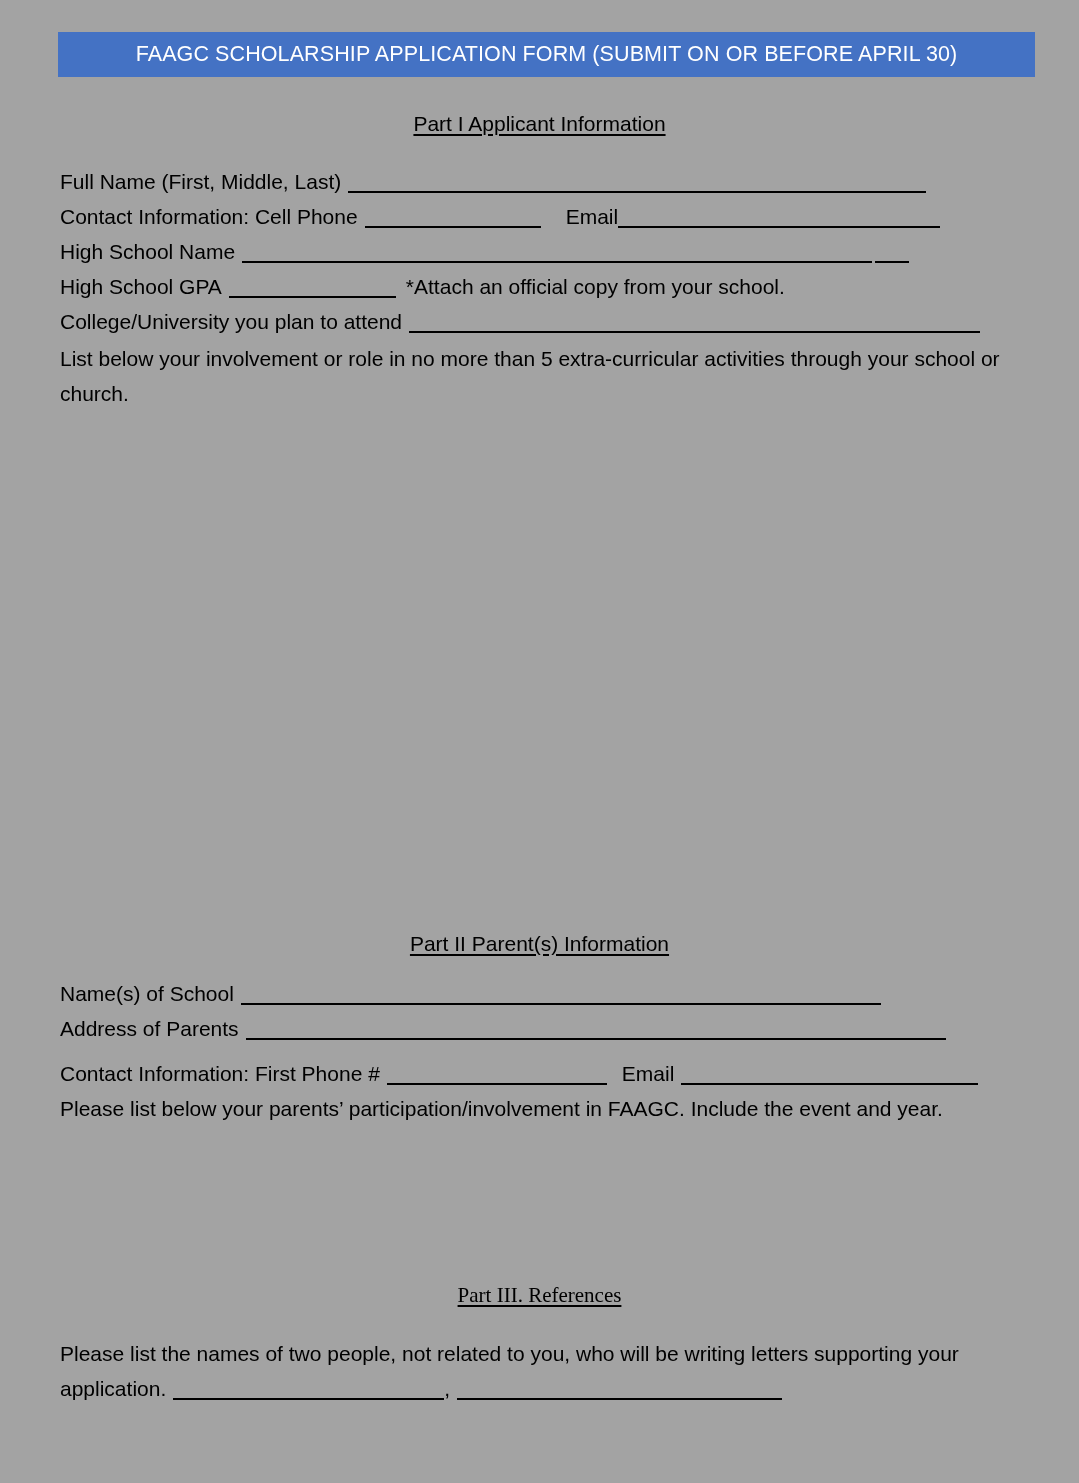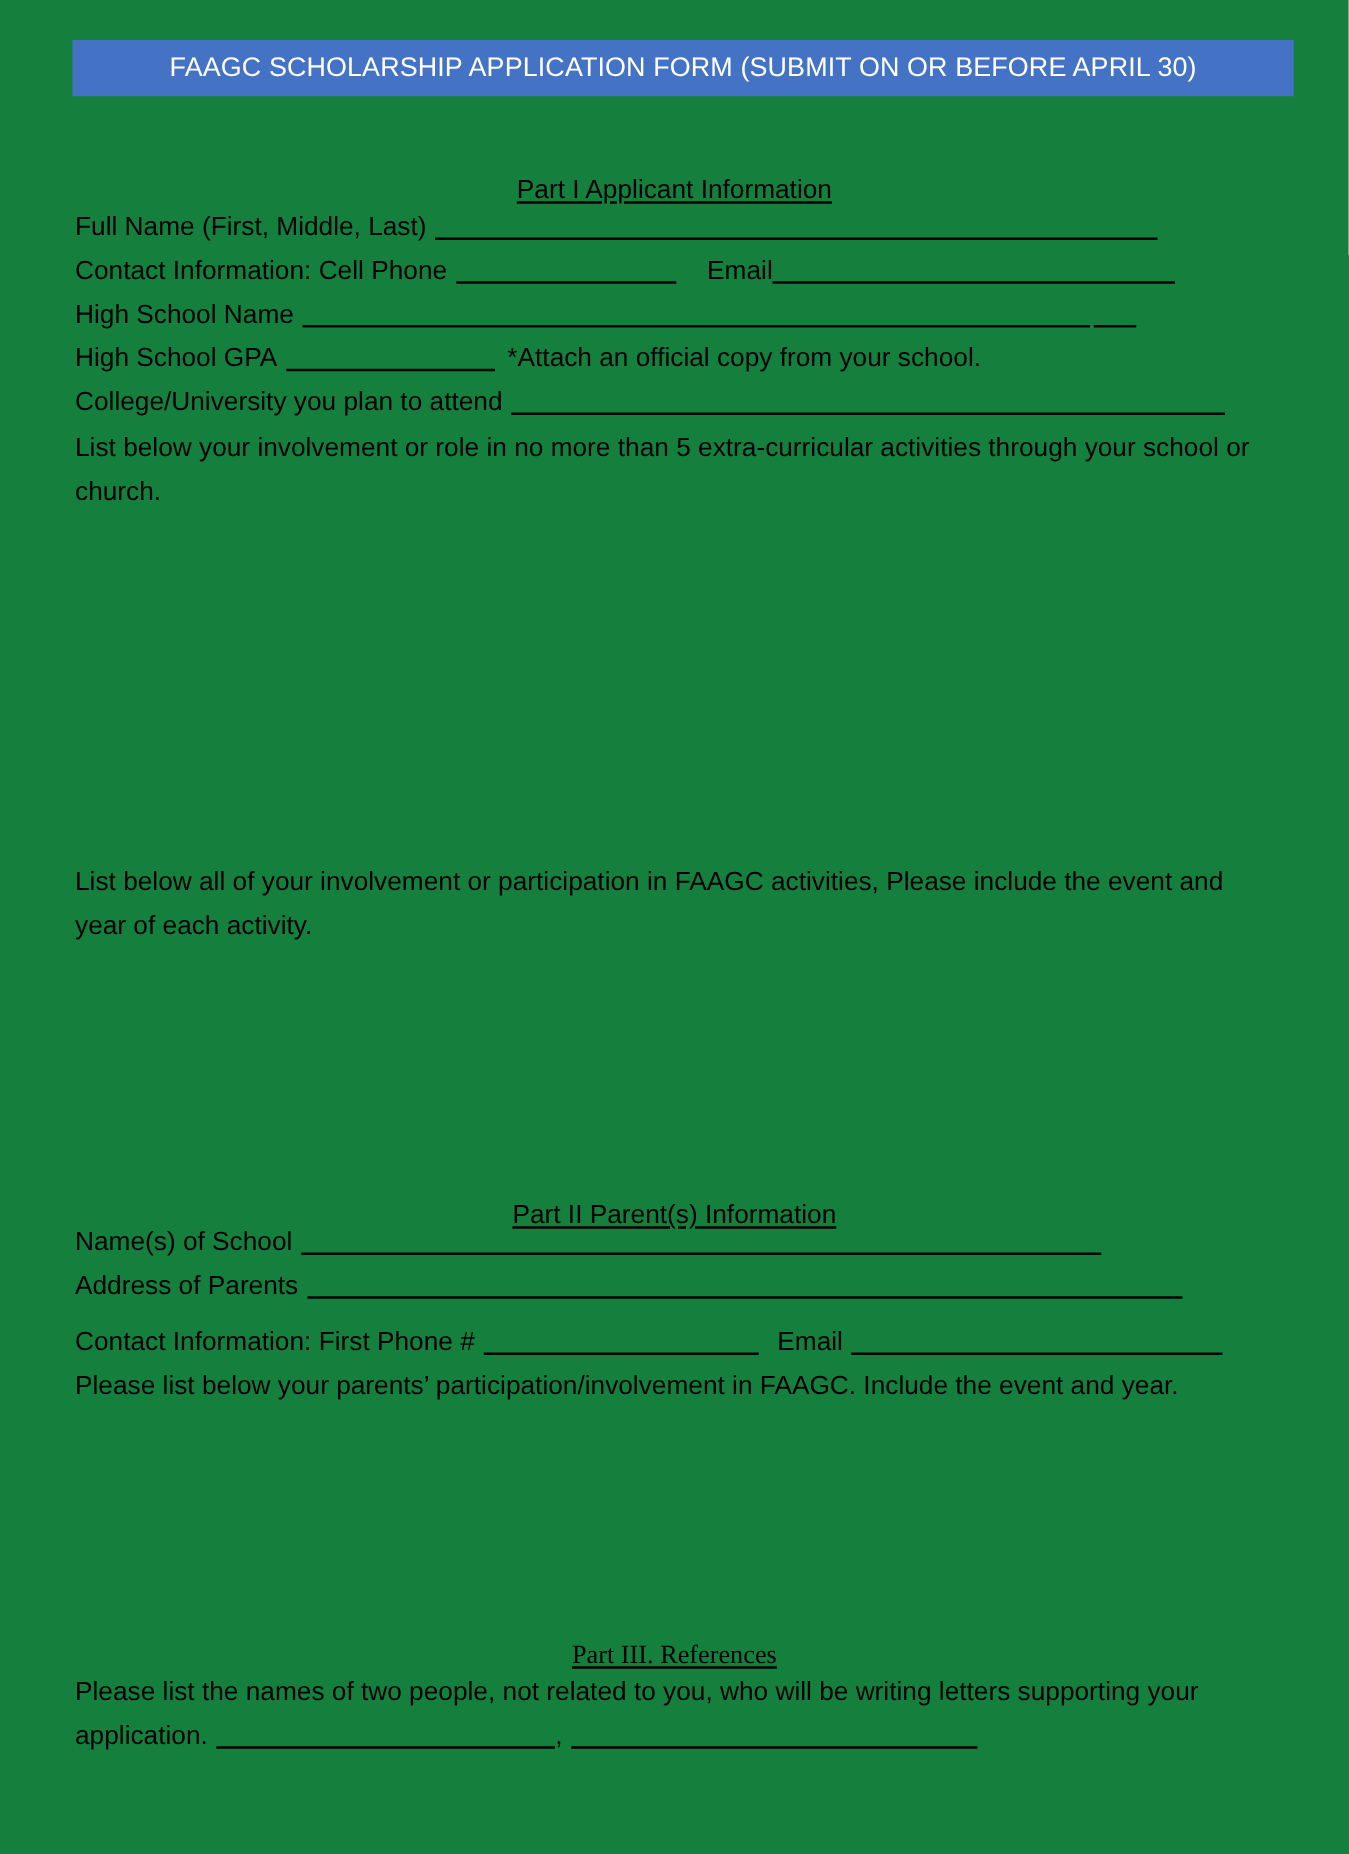--- a/index.html
+++ b/index.html
@@ -10,21 +10,21 @@
   }
   body {
     font-family: "Liberation Sans", sans-serif;
     color: #000000;
   }
   .page {
     position: relative;
     width: 1079px;
     height: 1483px;
     margin: 0 auto;
-    background: #15803d;
+    background: #a3a3a3;
     overflow: hidden;
     box-sizing: border-box;
   }
 
   
   .banner {
     position: absolute;
     left: 58px;
     top: 32px;
     width: 977px;
@@ -43,21 +43,20 @@
   }
 
   
   .section-heading {
     position: absolute;
     left: 0;
     width: 1079px;
     text-align: center;
     font-size: 21px;
     font-weight: 400;
-    margin-top: 28px;
   }
   .section-heading span {
     text-decoration: underline;
     text-underline-offset: 3px;
   }
 
   
   .body-line {
     position: absolute;
     left: 60px;
@@ -120,21 +119,20 @@
   </div>
 
   <div class="body-line" style="top:304px;">
     <span>College/University you plan to attend</span><span class="gap"></span><span class="rule" style="width:571px;"></span>
   </div>
 
   <div class="para" style="top:341px;">List below your involvement or role in no more than 5 extra-curricular activities through your school or church.</div>
 
   <div style="position:absolute;left:60px;top:412px;width:962px;height:272px;"></div>
 
-  <div class="para" style="top:688px;">List below all of your involvement or participation in FAAGC activities, Please include the event and year of each activity.</div>
 
   <div style="position:absolute;left:60px;top:760px;width:962px;height:160px;"></div>
 
   <div class="section-heading" style="top:932px;">
     <span>Part II Parent(s) Information</span>
   </div>
 
   <div class="body-line" style="top:976px;">
     <span>Name(s) of School</span><span class="gap"></span><span class="rule" style="width:640px;"></span>
   </div>

